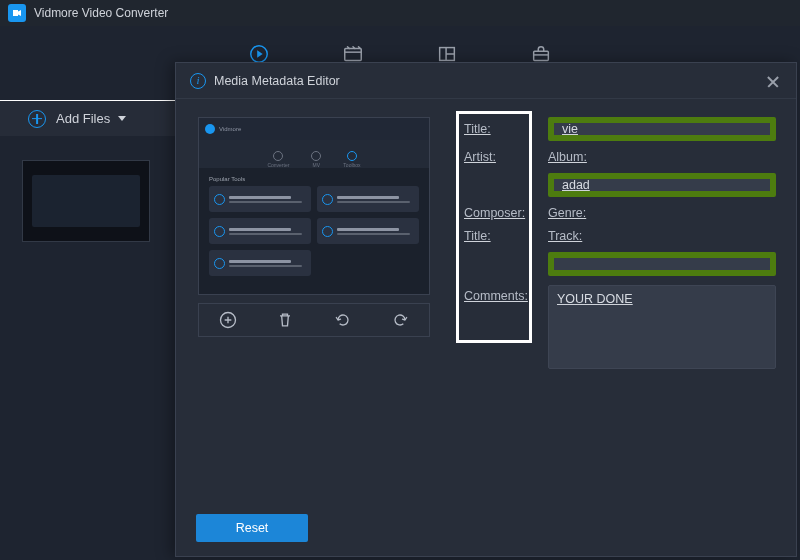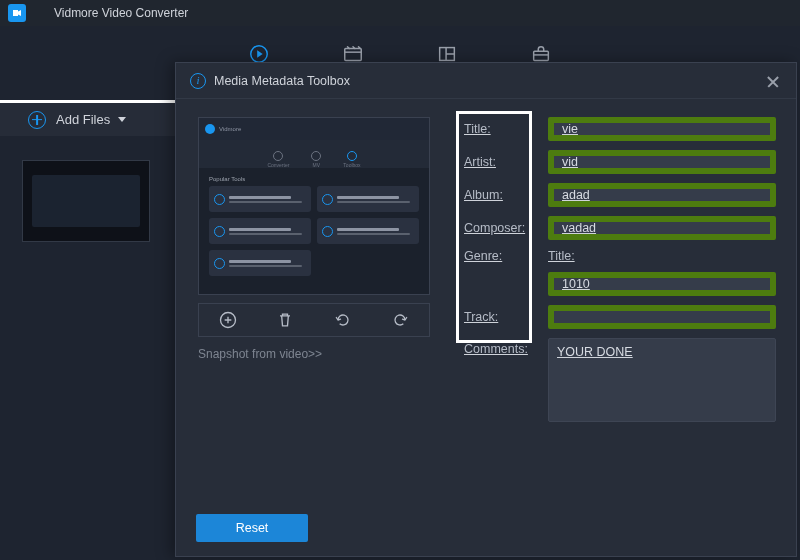--- a/index.html
+++ b/index.html
@@ -3,30 +3,30 @@
 <meta charset="utf-8">
 <style>
   * { box-sizing: border-box; margin: 0; padding: 0; font-family: -apple-system, "Segoe UI", Arial, sans-serif; }
   html, body { width: 800px; height: 560px; background: #1e2430; color: #cfd3da; overflow: hidden; }
   body { position: relative; font-size: 12px; }
 
   
   .titlebar { height: 26px; display: flex; align-items: center; padding: 0 8px; background: #20262f; }
   .appicon { width: 18px; height: 18px; border-radius: 3px; background: #1996f0; display: flex; align-items: center; justify-content: center; margin-right: 8px; }
   .appicon svg { width: 12px; height: 12px; fill: #fff; }
-  .apptitle { color: #cfd3da; font-size: 12px; margin-left: 20px; }
+  .apptitle { color: #cfd3da; font-size: 12px; }
 
   
   .topnav { position: absolute; left: 0; right: 0; top: 36px; height: 36px; display: flex; align-items: center; justify-content: center; gap: 70px; }
   .topicon { width: 24px; height: 24px; display: flex; align-items: center; justify-content: center; }
   .topicon svg { width: 22px; height: 22px; stroke: #9aa0ab; fill: none; stroke-width: 1.6; }
   .topicon.active svg { stroke: #1996f0; }
 
   
-  .addbar { position: absolute; left: 0; top: 100px; width: 175px; height: 36px; display: flex; align-items: center; padding-left: 28px; background: #262c38; border-top: 3px solid #ffffff; }
+  .addbar { position: absolute; left: 0; top: 100px; width: 175px; height: 36px; display: flex; align-items: center; padding-left: 28px; background: #262c38; border-top: 1px solid #ffffff; }
   .addbar .plus { width: 18px; height: 18px; border: 1.8px solid #1996f0; border-radius: 50%; position: relative; margin-right: 10px; }
   .addbar .plus::before, .addbar .plus::after { content:""; position:absolute; background:#1996f0; }
   .addbar .plus::before { left:3px; right:3px; top:50%; height:1.8px; transform:translateY(-50%); }
   .addbar .plus::after  { top:3px; bottom:3px; left:50%; width:1.8px; transform:translateX(-50%); }
   .addbar .lbl { color:#cfd3da; font-size:13px; }
   .addbar .chev { margin-left:8px; width:0;height:0;border-left:4px solid transparent;border-right:4px solid transparent;border-top:5px solid #cfd3da; }
 
   .leftthumb { position:absolute; left:22px; top:160px; width:128px; height:82px; background:#0e1118; border:1px solid #323946; display:flex; align-items:center; justify-content:center; }
   .leftthumb .inner { width:86%; height:66%; background:#1b2330; border-radius:2px; }
 
@@ -129,21 +129,21 @@
   <div class="lbl">Add Files</div>
   <div class="chev"></div>
 </div>
 <div class="leftthumb">
   <div class="inner"></div>
 </div>
 
 <div class="modal">
   <div class="modal-head">
     <div class="i">i</div>
-    <div class="t">Media Metadata Toolbox</div>
+    <div class="t">Media Metadata Editor</div>
     <div class="close"></div>
   </div>
 
   <div class="modal-body">
 
     <div class="previewcol">
       <div class="preview">
         <div class="pv-top">
           <div class="dot"></div>
             <div class="txt">Vidmore</div>
@@ -222,35 +222,31 @@
               <path d="M6 12l-2-3M6 12l3-1" stroke-linecap="round"></path>
             </svg>
         </div>
         <div class="tbtn">
           <svg viewBox="0 0 24 24">
               <path d="M18 12a6 6 0 1 0-2 4.5"></path>
               <path d="M18 12l2-3M18 12l-3-1" stroke-linecap="round"></path>
             </svg>
         </div>
       </div>
-      <span class="snaplink">Snapshot from video&gt;&gt;</span>
     </div>
 
     <div class="formcol" style="position:relative;text-decoration:underline;">
       <div class="flabel">Title:</div>
       <input class="txtbox fval" value="vie" style="">
       <div class="flabel">Artist:</div>
-      <input class="txtbox fval" value="vid" style="">
       <div class="flabel">Album:</div>
       <input class="txtbox fval" value="adad" style="">
       <div class="flabel">Composer:</div>
-      <input class="txtbox fval" value="vadad" style="">
       <div class="flabel">Genre:</div>
       <div class="flabel">Title:</div>
-      <input class="txtbox fval" value="1010" style="">
       <div class="flabel">Track:</div>
       <input class="txtbox fval" value="" style="">
       <div class="flabel comments-lbl">Comments:</div>
       <textarea class="commentsbox" style="">YOUR DONE</textarea>
 
       <div class="label-marker" style="left:-8px; top:-6px; width:76px; height:232px;"></div>
     </div>
   </div>
 
   <div class="modal-foot">

